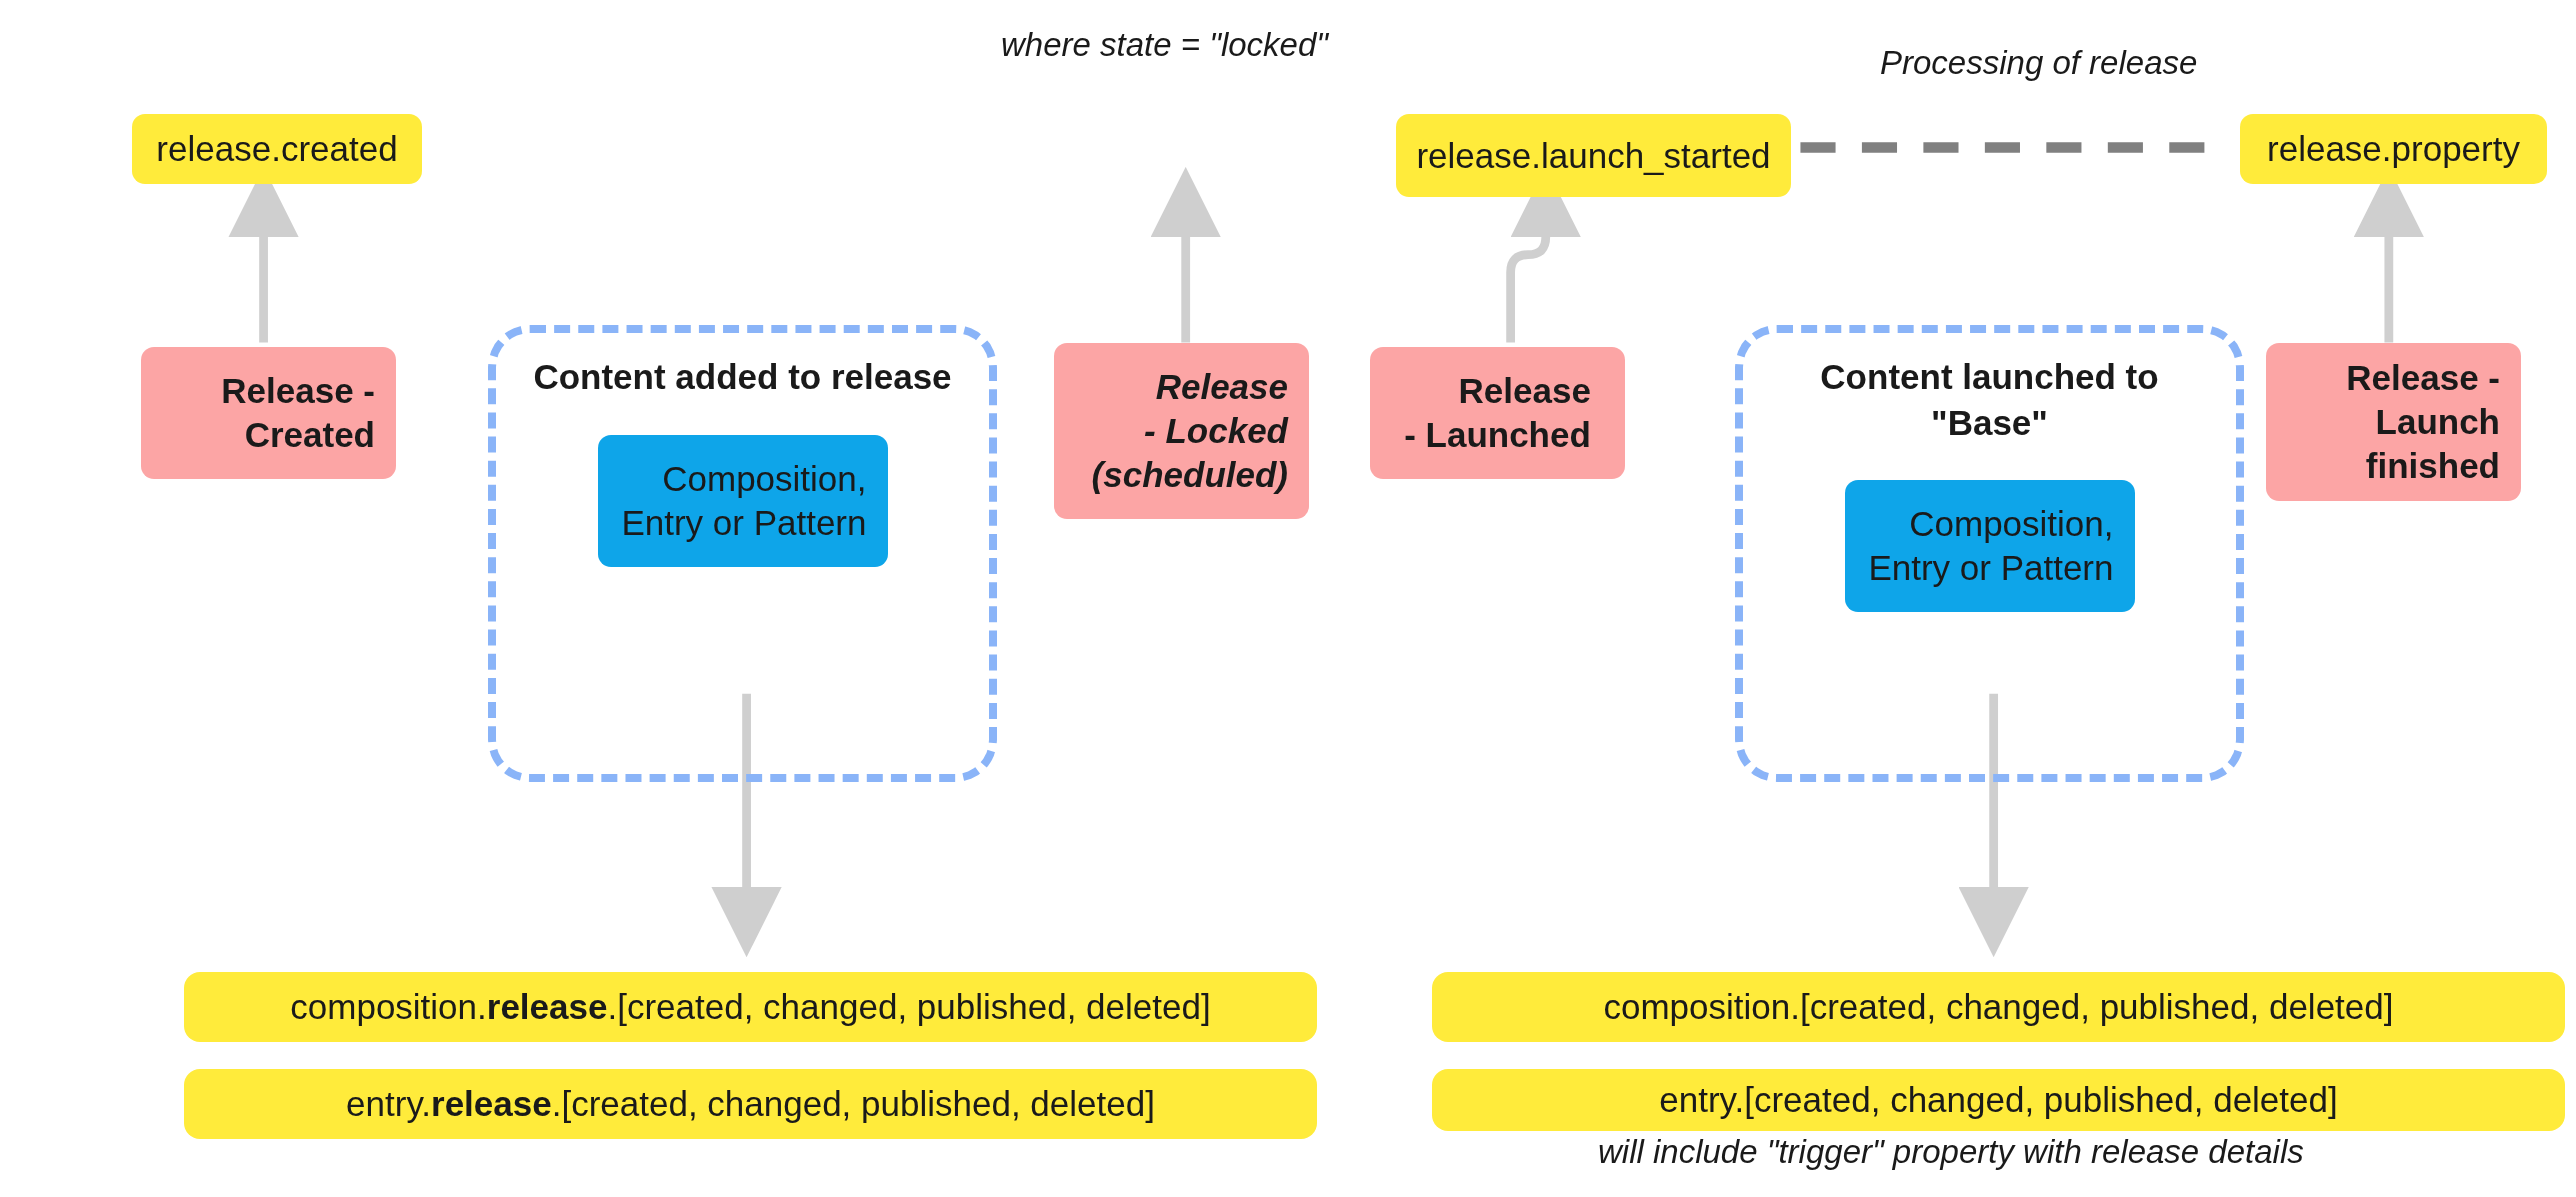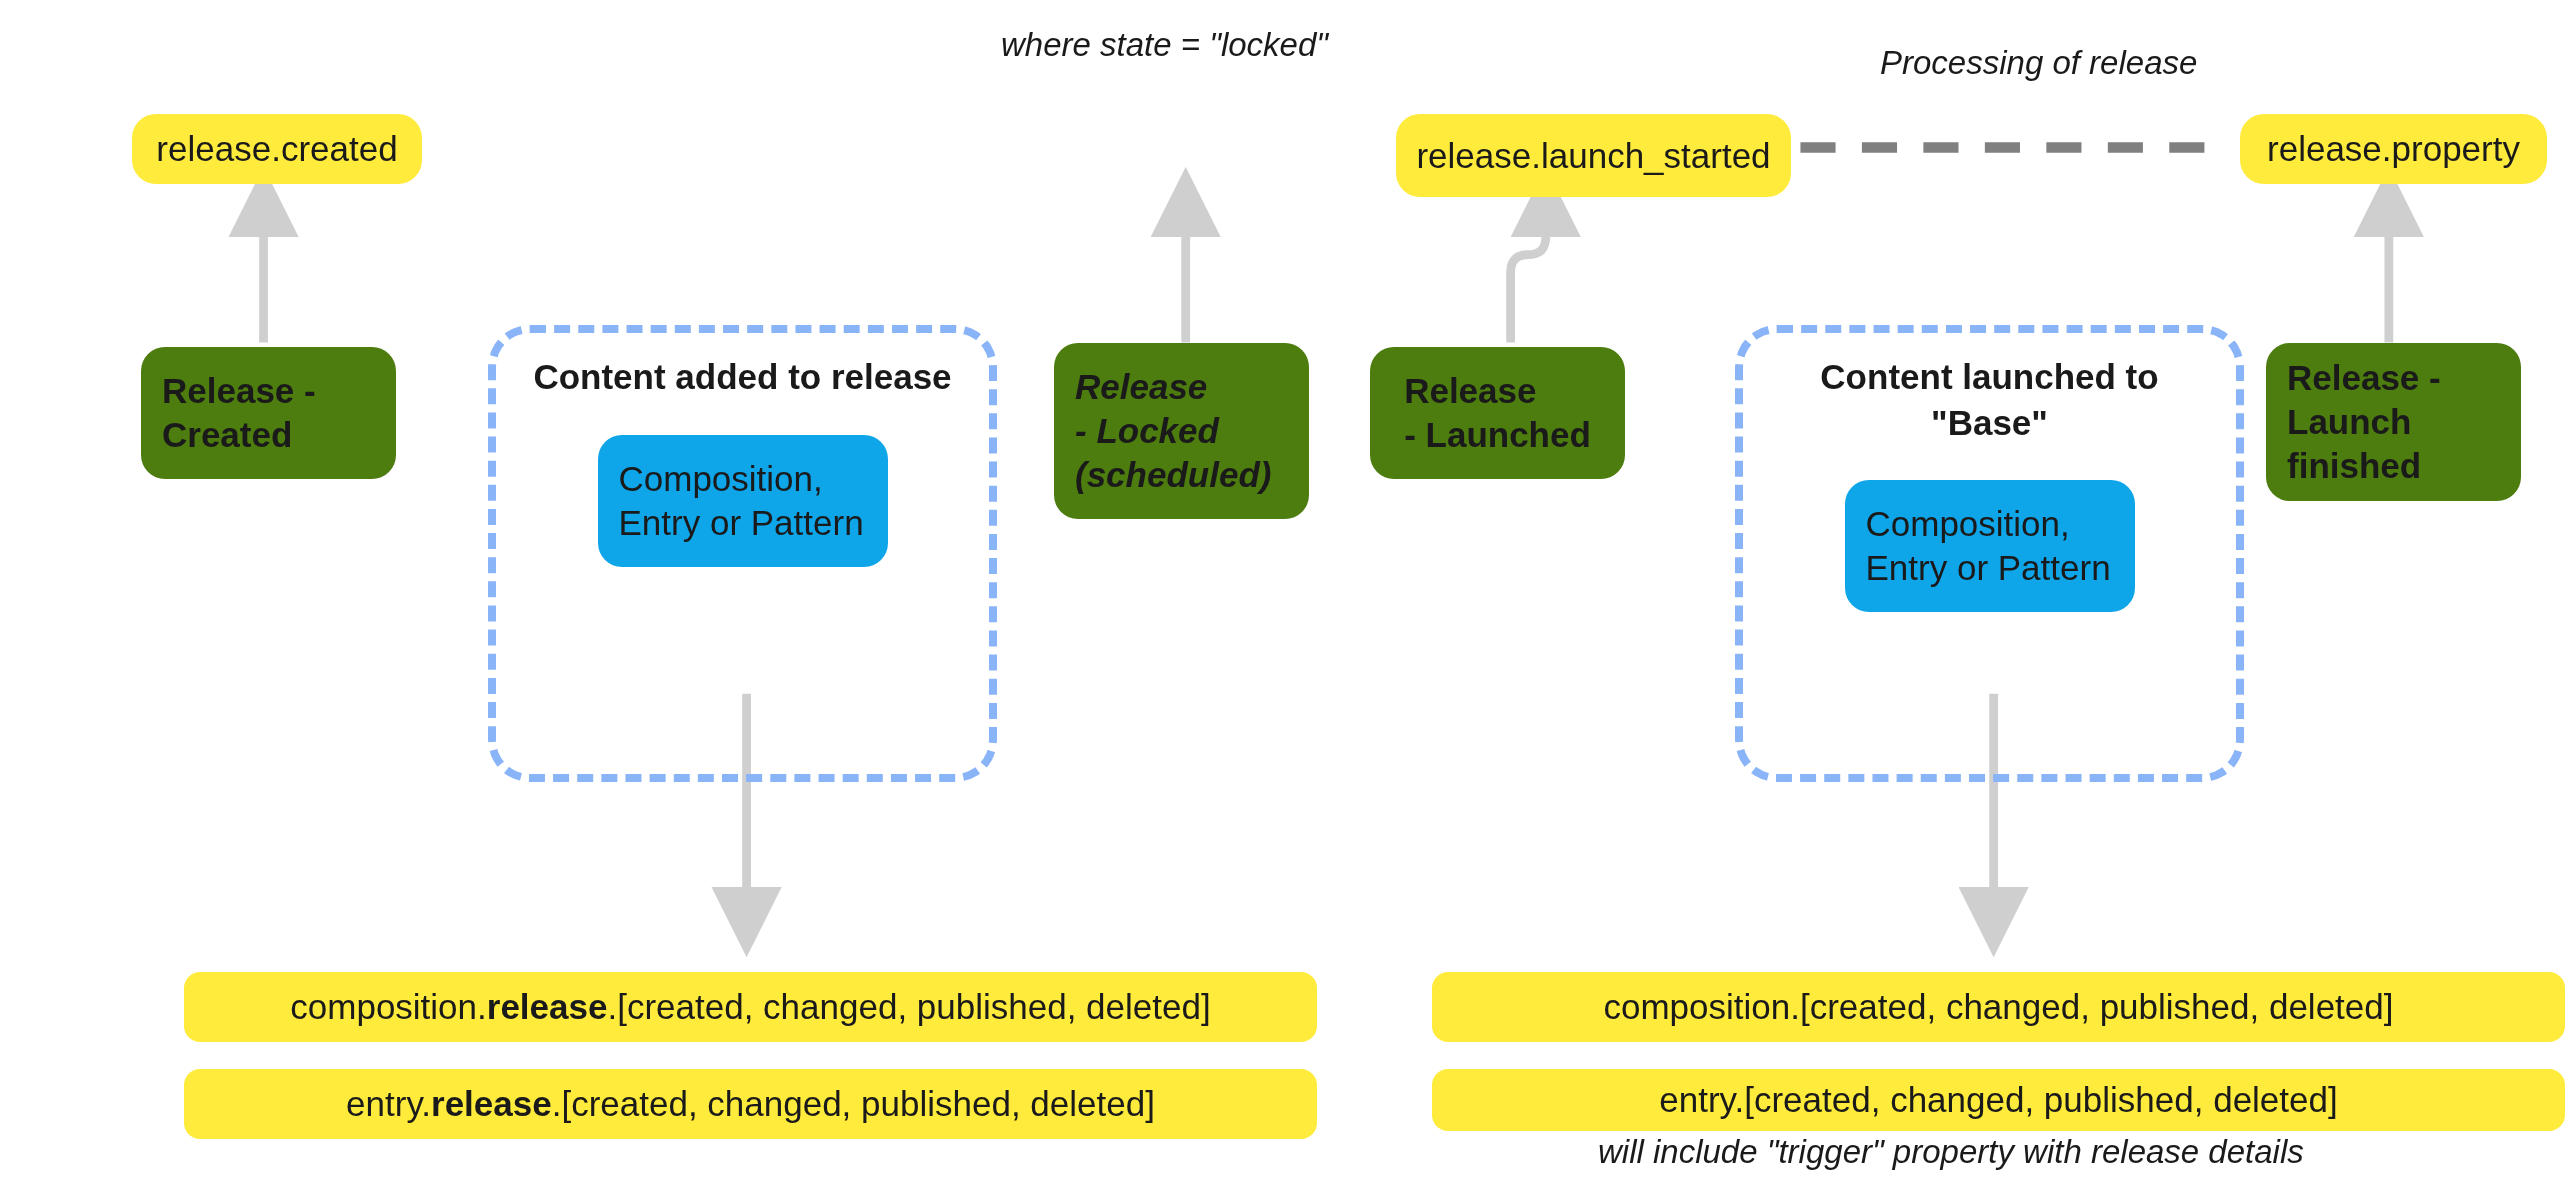--- a/index.html
+++ b/index.html
@@ -10,36 +10,36 @@
     height: 1197px;
     position: relative;
   }
   .canvas {
     position: relative;
     width: 2576px;
     height: 1197px;
   }
   .node {
     position: absolute;
-    border-radius: 24px;
+    border-radius: 13px;
     display: flex;
     align-items: center;
     justify-content: center;
-    text-align: left;
+    text-align: right;
     padding: 1px 21px;
     font-size: 35px;
     line-height: 1.25;
   }
   .yellow-pill {
     background: #FFEB3B;
     color: #1a1a1a;
     font-weight: 400;
   }
   .blue-box {
-    background: #4d7c0f;
+    background: #fca5a5;
     color: #1a1a1a;
     font-weight: 700;
   }
   .green-box {
     background: #0ea5e9;
     color: #1a1a1a;
     font-weight: 400;
   }
   .dashed-container {
     position: absolute;

